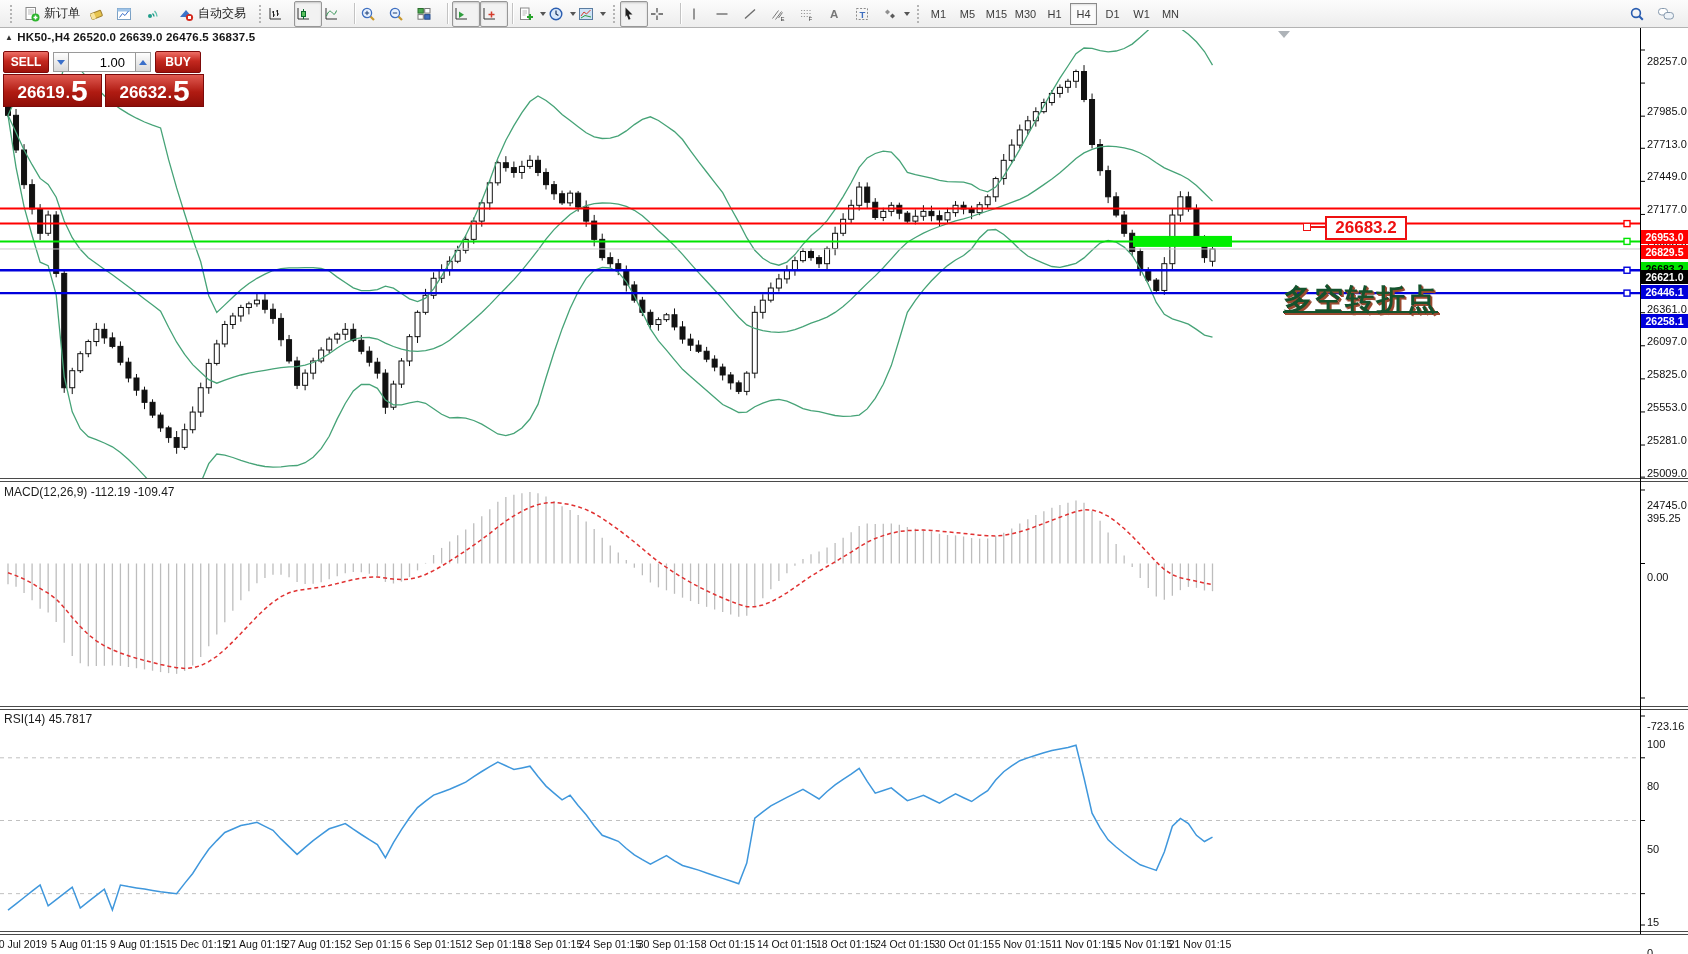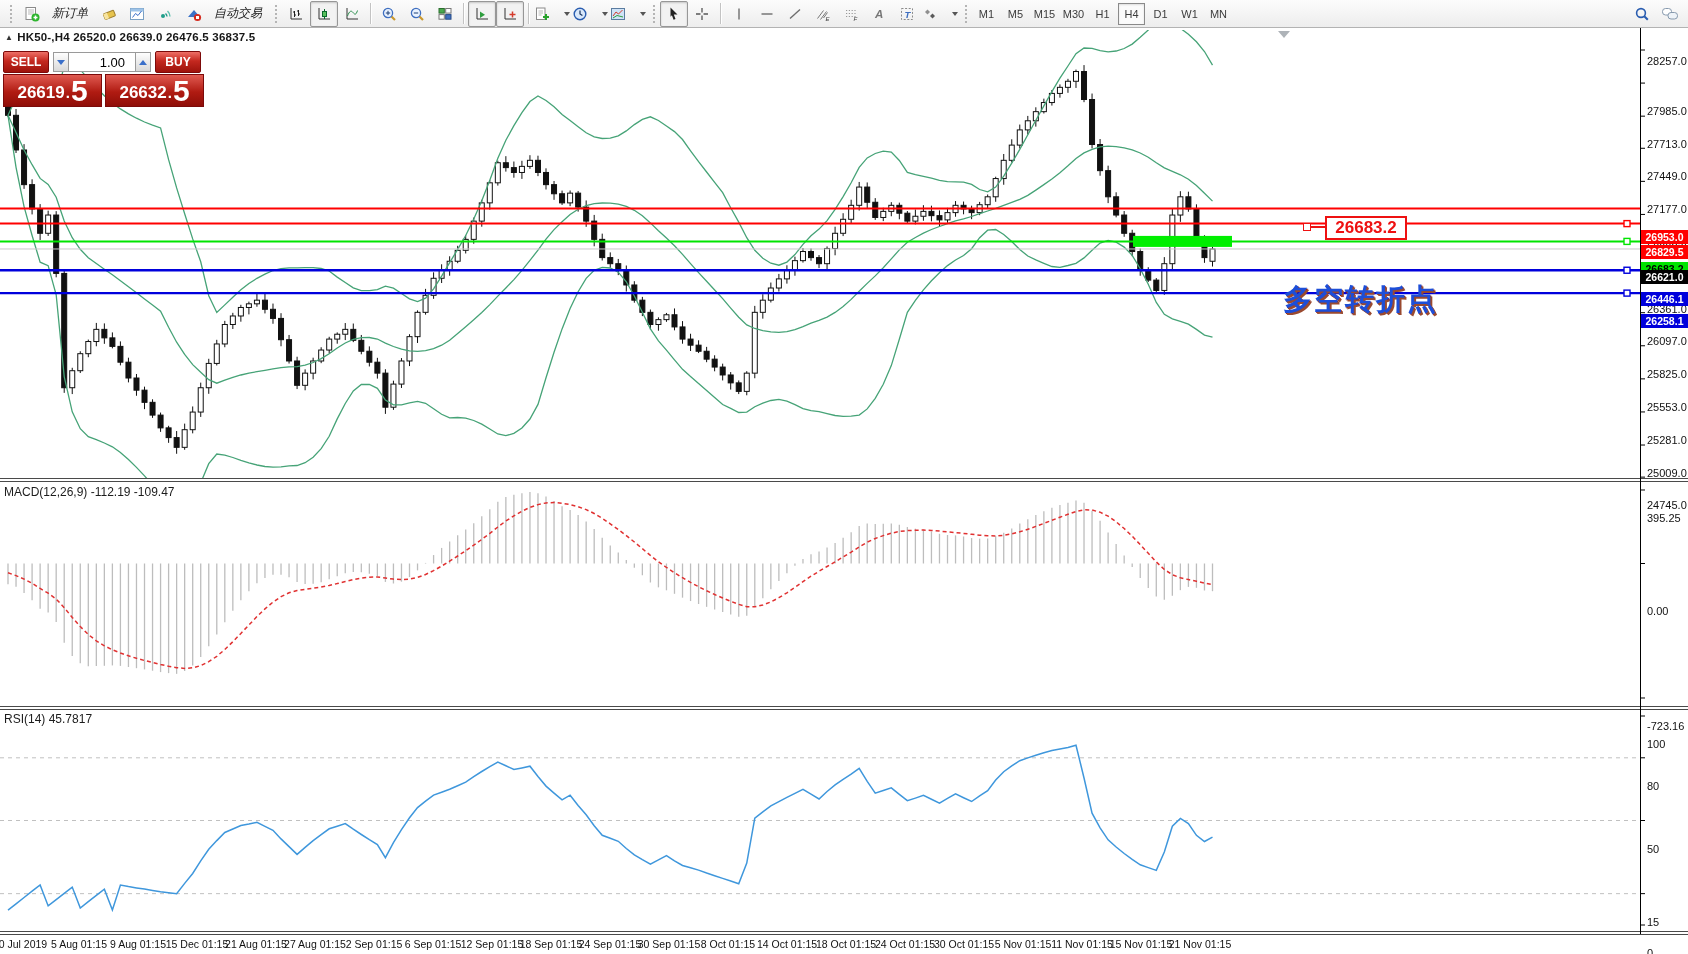--- a/index.html
+++ b/index.html
@@ -1,22 +1,22 @@
 <!DOCTYPE html>
 <html><head>
 <meta charset="utf-8">
 <style>
   html,body{margin:0;padding:0;width:1688px;height:954px;overflow:hidden;background:#fff;
     font-family:"Liberation Sans","DejaVu Sans",sans-serif;-webkit-font-smoothing:antialiased;}
   #root{position:relative;width:1688px;height:954px;}
   
   #toolbar{position:absolute;top:0;left:0;right:0;height:28px;display:flex;align-items:center;
     background:linear-gradient(#fcfcfc,#ededed);border-bottom:1px solid #b3b3b3;padding:0 4px;box-sizing:border-box;}
-  .tbtn{height:24px;min-width:26px;display:flex;align-items:center;justify-content:center;
-    border:1px solid transparent;border-radius:2px;gap:12px;color:#222;font-size:12px;font-style:italic;}
+  .tbtn{height:24px;min-width:26px;display:flex;align-items:center;justify-content:flex-start;
+    border:1px solid transparent;border-radius:2px;gap:4px;color:#222;font-size:12px;}
   .tbtn.pressed{background:#f2f2f2;border-color:#979797;box-shadow:inset 0 1px 2px rgba(0,0,0,.18);}
   .tbtn.withlabel{padding:0 6px;}
   .sep{width:1px;height:21px;background:#c3c3c3;margin:0 4px;box-shadow:1px 0 0 #fff;}
   .grip{width:5px;height:21px;margin:0 4px;background-image:radial-gradient(#b5b5b5 35%,transparent 40%);background-size:4px 4px;background-position:1px 1px;}
   .caret{width:0;height:0;border-left:3.5px solid transparent;border-right:3.5px solid transparent;border-top:4px solid #555;margin-left:2px;}
   .tf{min-width:25px;height:20px;display:flex;align-items:center;justify-content:center;font-size:11px;color:#3c3c3c;border:1px solid transparent;margin:0 1px;}
   .tf.active{background:#fbfbfb;border-color:#8a8a8a;box-shadow:inset 0 1px 2px rgba(0,0,0,.12);}
   .tright{margin-left:auto;display:flex;align-items:center;}
   
   #chart{position:absolute;top:28px;left:0;width:1688px;height:926px;background:#fff;}
@@ -50,22 +50,22 @@
   .ptick{position:absolute;left:1647px;font-size:11px;color:#111;height:14px;line-height:14px;}
   .ptag{position:absolute;left:1641px;width:47px;height:14px;line-height:14px;font-size:10.5px;font-weight:700;
     text-align:center;color:#fff;}
   .dlabel{position:absolute;top:910px;font-size:10.5px;color:#111;transform:translateX(-50%);white-space:nowrap;}
   
   #float-label{position:absolute;left:1325px;top:188px;width:78px;height:20px;border:2px solid #ee1111;
     background:#fff;color:#ee1111;font-size:17px;font-weight:700;text-align:center;line-height:20px;}
   #float-dash{position:absolute;left:1309px;top:198px;width:16px;height:2px;background:#ee1111;}
   #float-sq{position:absolute;left:1303px;top:195px;width:6px;height:6px;background:#fff;border:1px solid #ee1111;}
   
-  #annotation{position:absolute;left:1283px;top:252px;font-size:29px;font-weight:700;color:#1d4ed8;
-    letter-spacing:2px;text-shadow:2px 2px 0 #9a4a30,1px 1px 0 #8b1a10;}
+  #annotation{position:absolute;left:1283px;top:252px;font-size:29px;font-weight:700;color:#14532d;
+    letter-spacing:2px;text-shadow:2px 2px 0 #9a4a30,1px 1px 0 #8b1a10;text-decoration:underline;}
   #shift-marker{position:absolute;left:1278px;top:3px;width:0;height:0;
     border-left:6px solid transparent;border-right:6px solid transparent;border-top:7px solid #aeb3b8;}
   svg text{font-family:"Liberation Sans","DejaVu Sans",sans-serif;}
   .ticon{flex:none;}
 </style>
 </head>
 <body>
 
 <div id="root">
 
@@ -859,31 +859,31 @@
         <div class="ptick" style="top: 174.35px;">27177.0</div>
         <div class="ptick" style="top: 207.43px;">26905.0</div>
         <div class="ptick" style="top: 273.592px;">26361.0</div>
         <div class="ptick" style="top: 305.699px;">26097.0</div>
         <div class="ptick" style="top: 338.78px;">25825.0</div>
         <div class="ptick" style="top: 371.86px;">25553.0</div>
         <div class="ptick" style="top: 404.941px;">25281.0</div>
         <div class="ptick" style="top: 438.022px;">25009.0</div>
         <div class="ptick" style="top: 470.129px;">24745.0</div>
         <div class="ptick" style="top: 482.991px;">395.25</div>
-        <div class="ptick" style="top: 576px;">0.00</div>
+        <div class="ptick" style="top: 542px;">0.00</div>
         <div class="ptick" style="top: 690.993px;">-723.16</div>
         <div class="ptick" style="top: 709px;">100</div>
         <div class="ptick" style="top: 750.8px;">80</div>
         <div class="ptick" style="top: 813.5px;">50</div>
         <div class="ptick" style="top: 886.65px;">15</div>
         <div class="ptick" style="top: 918px;">0</div>
         <div class="ptag" style="top: 201.592px; background: rgb(255, 0, 0); color: rgb(255, 255, 255);">26953.0</div>
         <div class="ptag" style="top: 216.613px; background: rgb(255, 0, 0); color: rgb(255, 255, 255);">26829.5</div>
         <div class="ptag" style="top: 234.406px; background: rgb(0, 228, 0); color: rgb(0, 0, 0);">26683.2</div>
-        <div class="ptag" style="top: 264px; background: rgb(0, 0, 220); color: rgb(255, 255, 255);">26446.1</div>
+        <div class="ptag" style="top: 257px; background: rgb(0, 0, 220); color: rgb(255, 255, 255);">26446.1</div>
         <div class="ptag" style="top: 286.106px; background: rgb(0, 0, 220); color: rgb(255, 255, 255);">26258.1</div>
         <div class="ptag" style="top: 241.97px; background: rgb(0, 0, 0); color: rgb(255, 255, 255);">26621.0</div>
       </div>
     <div id="date-axis">
         <div class="dlabel" style="left: 20px;">30 Jul 2019</div>
         <div class="dlabel" style="left: 79px;">5 Aug 01:15</div>
         <div class="dlabel" style="left: 138px;">9 Aug 01:15</div>
         <div class="dlabel" style="left: 197px;">15 Dec 01:15</div>
         <div class="dlabel" style="left: 256px;">21 Aug 01:15</div>
         <div class="dlabel" style="left: 315px;">27 Aug 01:15</div>

